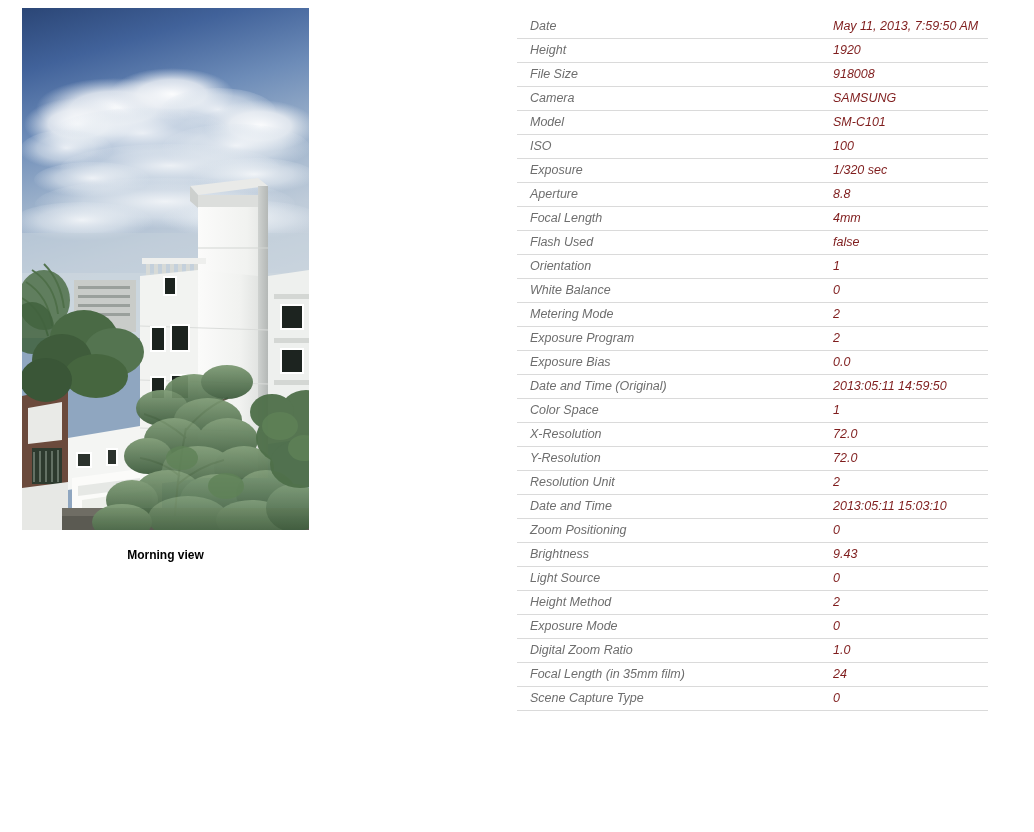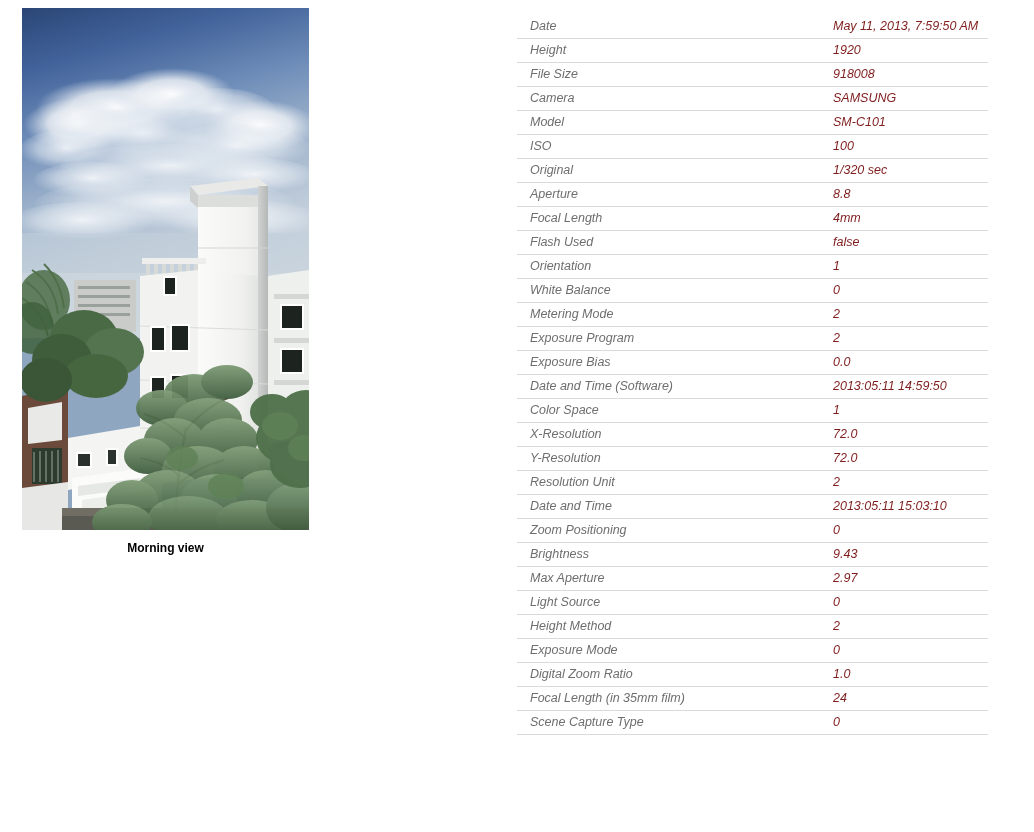--- a/index.html
+++ b/index.html
@@ -31,21 +31,21 @@
     background: #8fa6c0;
   }
   #photo-frame svg { display: block; width: 287px; height: 522px; }
 
   #photo-caption {
     width: 287px;
     text-align: center;
     font-size: 12px;
     font-weight: bold;
     color: #000000;
-    padding-top: 11px;
+    padding-top: 18px;
     line-height: 15px;
   }
 
   
   #meta-table {
     position: absolute;
     left: 517px;
     top: 14px;
     width: 471px;
     border-collapse: collapse;
@@ -293,21 +293,21 @@
         </tr>
         <tr>
           <td class="k">Model</td>
           <td class="v">SM-C101</td>
         </tr>
         <tr>
           <td class="k">ISO</td>
           <td class="v">100</td>
         </tr>
         <tr>
-          <td class="k">Original</td>
+          <td class="k">Exposure</td>
           <td class="v">1/320 sec</td>
         </tr>
         <tr>
           <td class="k">Aperture</td>
           <td class="v">8.8</td>
         </tr>
         <tr>
           <td class="k">Focal Length</td>
           <td class="v">4mm</td>
         </tr>
@@ -329,21 +329,21 @@
         </tr>
         <tr>
           <td class="k">Exposure Program</td>
           <td class="v">2</td>
         </tr>
         <tr>
           <td class="k">Exposure Bias</td>
           <td class="v">0.0</td>
         </tr>
         <tr>
-          <td class="k">Date and Time (Software)</td>
+          <td class="k">Date and Time (Original)</td>
           <td class="v">2013:05:11 14:59:50</td>
         </tr>
         <tr>
           <td class="k">Color Space</td>
           <td class="v">1</td>
         </tr>
         <tr>
           <td class="k">X-Resolution</td>
           <td class="v">72.0</td>
         </tr>
@@ -361,24 +361,20 @@
         </tr>
         <tr>
           <td class="k">Zoom Positioning</td>
           <td class="v">0</td>
         </tr>
         <tr>
           <td class="k">Brightness</td>
           <td class="v">9.43</td>
         </tr>
         <tr>
-          <td class="k">Max Aperture</td>
-          <td class="v">2.97</td>
-        </tr>
-        <tr>
           <td class="k">Light Source</td>
           <td class="v">0</td>
         </tr>
         <tr>
           <td class="k">Height Method</td>
           <td class="v">2</td>
         </tr>
         <tr>
           <td class="k">Exposure Mode</td>
           <td class="v">0</td>

